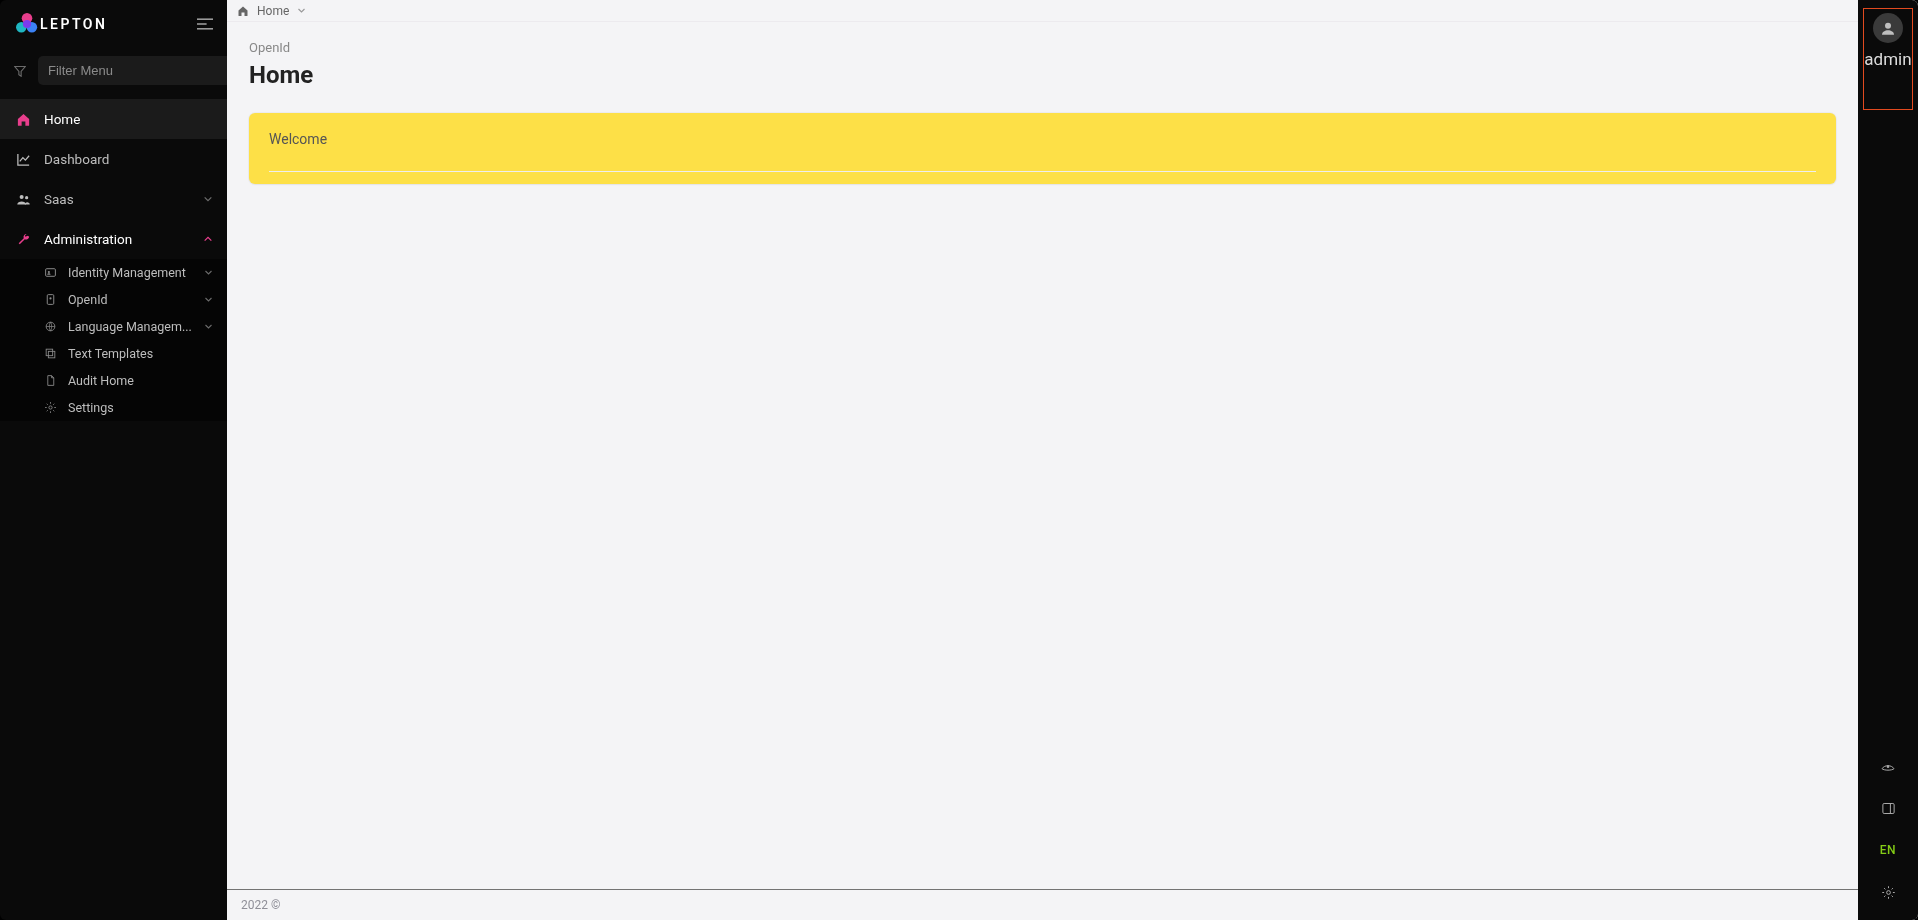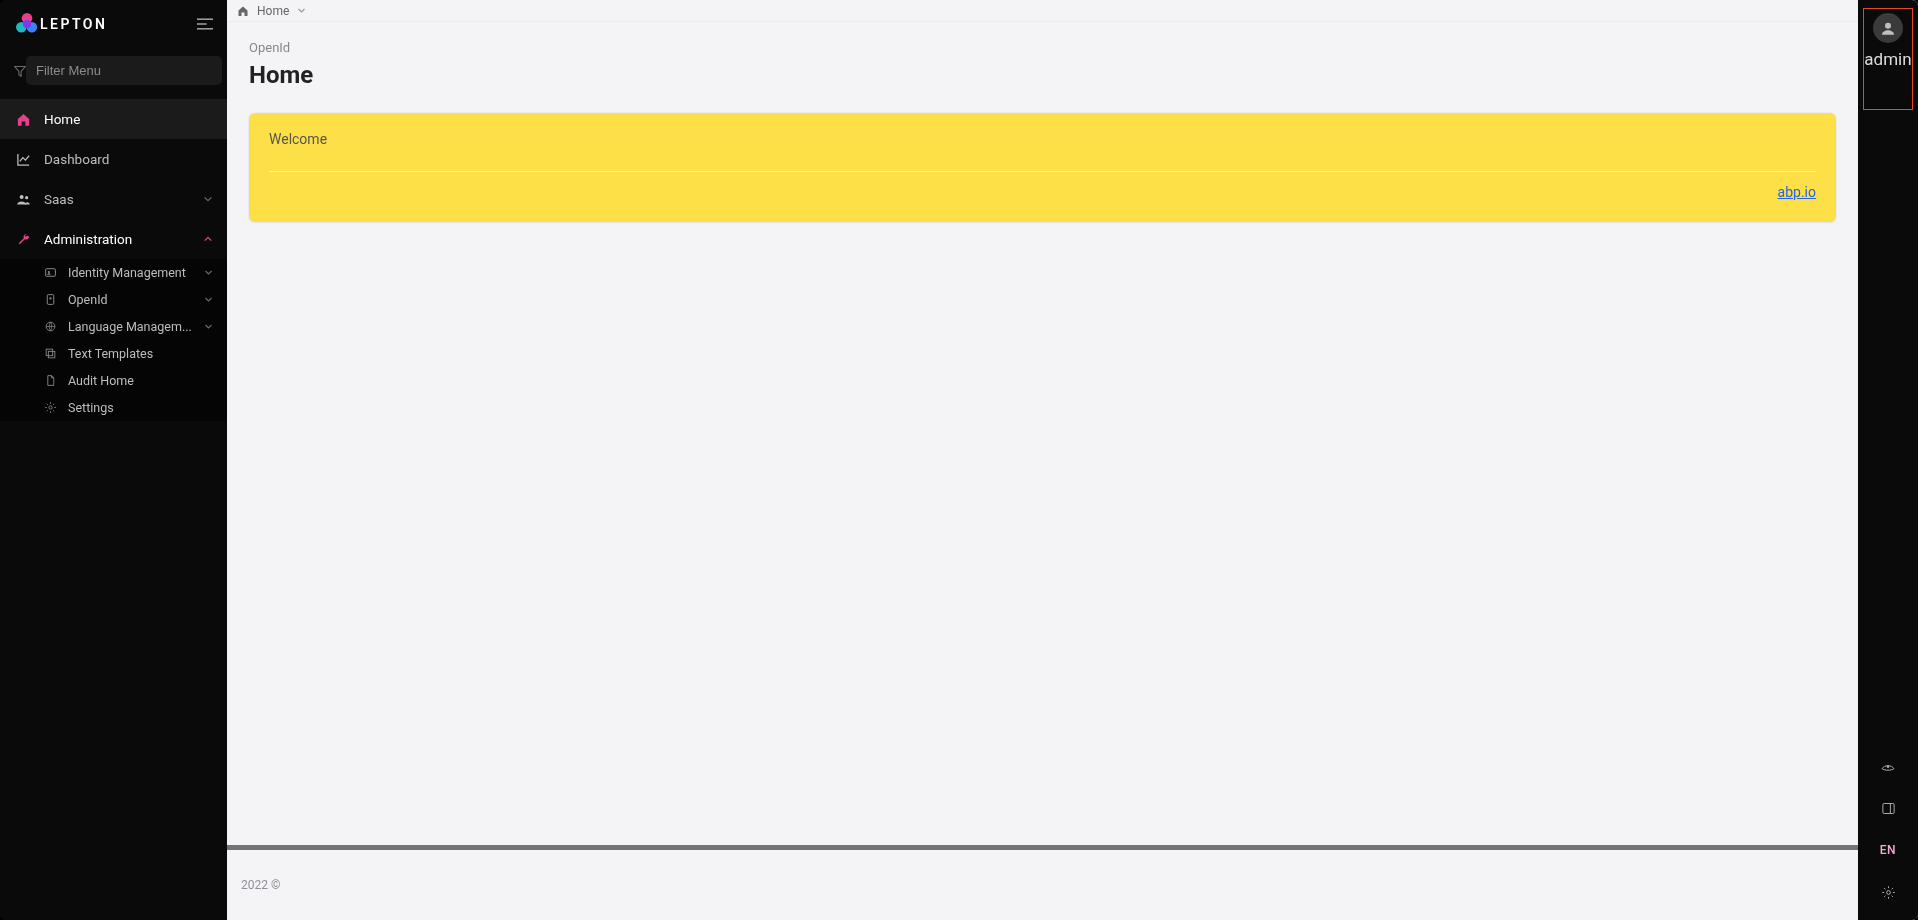--- a/index.html
+++ b/index.html
@@ -20,21 +20,21 @@
       display: flex;
       align-items: center;
       height: 48px;
       padding: 0 14px;
       justify-content: space-between;
     }
     .logo-left { display: flex; align-items: center; }
     .logo-mark svg { width: 26px; height: 26px; display: block; }
     .logo-text { color: #fff; font-weight: 600; letter-spacing: 2.5px; font-size: 14px; }
     .hamburger-icon { color: #9a9a9a; cursor: pointer; }
-    .filter-row { display: flex; align-items: center; padding: 8px 14px 14px 14px; }
+    .filter-row { display: flex; align-items: center; gap: 12px; padding: 8px 14px 14px 14px; }
     .filter-icon { color: #6b6b6b; font-size: 12px; }
     .filter-input {
       flex: 1; background: #1b1b1b; border: none; border-radius: 5px;
       color: #a7a7a7; padding: 7px 10px; font-size: 13px; outline: none;
     }
     .filter-input::placeholder { color: #8b8b8b; }
 
     .menu { list-style: none; }
     .menu-item {
       display: flex; align-items: center; height: 40px;
@@ -77,39 +77,39 @@
     .card {
       margin: 18px 22px; background: #fde047; border-radius: 6px;
       box-shadow: 0 0 0 1px rgba(0,0,0,0.03), 0 1px 2px rgba(0,0,0,0.04);
     }
     .card-header { padding: 18px 20px 12px 20px; color: #555; font-size: 14px; }
     .card-body { padding: 6px 20px 16px 20px; color: #555; font-size: 14px; }
     .card-divider { border-top: 1px solid #eee; margin: 12px 20px; }
     .card-link-row { padding: 0 20px 22px 20px; text-align: right; }
     .card-link { color: #2563eb; text-decoration: underline; font-size: 14px; cursor: pointer; }
 
-    .footer { margin-top: auto; border-top: 5px solid #737373; padding: 28px 14px; color: #8f8f98; font-size: 12px; }
+    .footer { margin-top: auto; border-top: 1px solid #737373; padding: 8px 14px; color: #8f8f98; font-size: 12px; }
 
     
     .rightbar {
       width: 60px; background: #0a0a0a; display: flex; flex-direction: column;
       align-items: center; padding: 8px 0; flex-shrink: 0;
     }
     .user-block {
       width: 50px; border: 1px solid #e24a1f; padding: 4px 0 40px 0;
       display: flex; flex-direction: column; align-items: center; gap: 6px;
       margin-bottom: auto;
     }
     .avatar {
       width: 30px; height: 30px; border-radius: 50%; background: #3a3a3a;
       display: inline-flex; align-items: center; justify-content: center; color: #bfbfbf;
     }
     .user-name { color: #dcdcdc; font-size: 17px; }
     .rail-icons { display:flex; flex-direction:column; align-items:center; gap: 18px; padding-bottom: 8px; }
-    .rail-btn { color: #f9a8d4; width: 24px; height: 24px; display:inline-flex; align-items:center; justify-content:center; cursor:pointer; font-size: 12px; }
+    .rail-btn { color: #84cc16; width: 24px; height: 24px; display:inline-flex; align-items:center; justify-content:center; cursor:pointer; font-size: 12px; }
 
     svg { display: block; }
   </style>
 </head>
 <body>
 
 <aside class="sidebar">
   <div class="logo-row">
     <div class="logo-left">
       <span class="logo-mark">
@@ -279,23 +279,20 @@
     </div>
 
     <div class="page-head">
       <div class="page-app">OpenId</div>
       <h1 class="page-title">Home</h1>
     </div>
 
     <div class="card">
       <div class="card-header">Welcome</div>
       <div class="card-divider"></div>
-      <div class="card-link-row">
-        <a class="card-link">abp.io</a>
-      </div>
     </div>
 
     <div class="footer">
       <span>2022 ©</span>
     </div>
   </div>
 
   <div class="rightbar">
     <div class="user-block">
       <span class="avatar">

